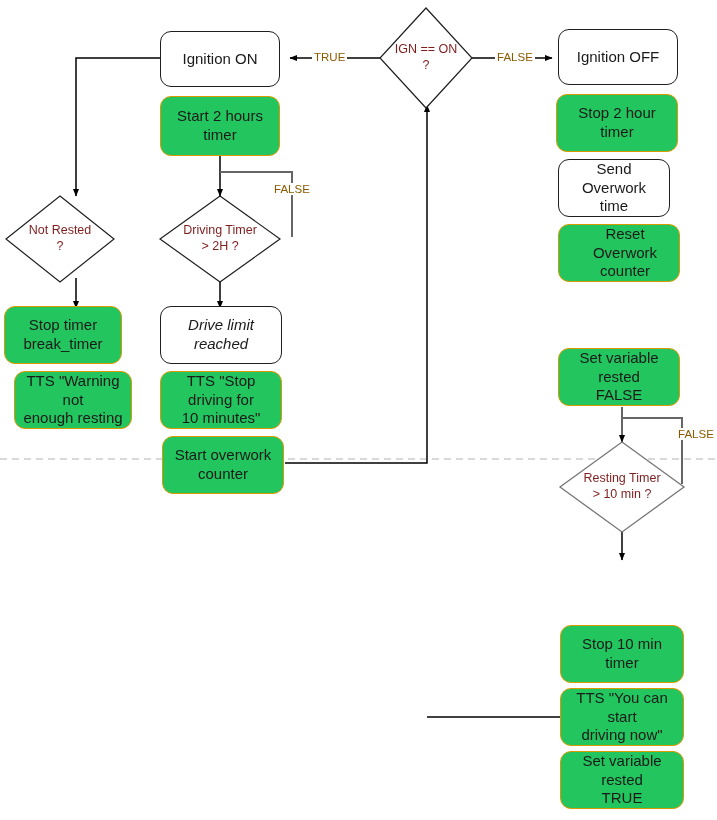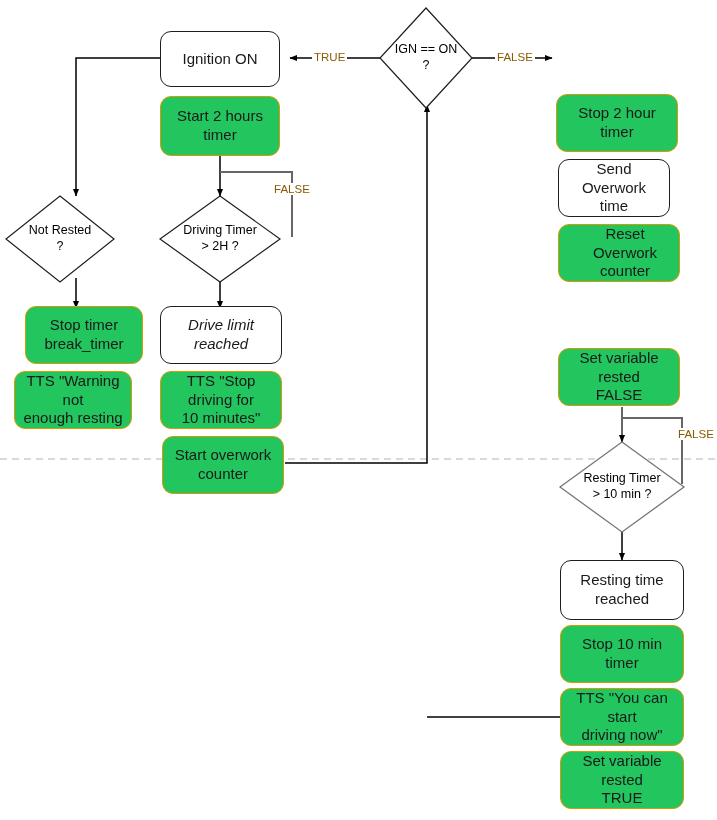--- a/index.html
+++ b/index.html
@@ -12,21 +12,21 @@
         justify-content:center;text-align:center;line-height:1.25;
         font-size:15px;color:#1a1a1a;}
   .proc{border-radius:11px;}
   .proc.white{background:#ffffff;border:1.4px solid #1f1f1f;}
   .proc.orange{background:#22c55e;border:1.4px solid #d79b00;}
   .node span{display:block;padding:0 7px;white-space:pre-line;}
 
   .decision{position:absolute;}
   .decision .dlabel{position:absolute;left:0;top:0;width:100%;height:100%;
       display:flex;align-items:center;justify-content:center;text-align:center;
-      font-size:12.5px;color:#000000;line-height:1.25;white-space:pre-line;}
+      font-size:12.5px;color:#7f1d1d;line-height:1.25;white-space:pre-line;}
 
   .edgelabel{position:absolute;font-size:11.5px;color:#8a5a00;background:#ffffff;
       padding:0 2px;white-space:nowrap;}
 </style>
 </head>
 <body>
 
 <div id="canvas">
 
   <svg class="edges" viewBox="0 0 717 820" xmlns="http://www.w3.org/2000/svg">
@@ -88,21 +88,21 @@
   </div>
 
   <div class="decision" style="left:558px;top:440px;width:128px;height:94px;">
     <svg width="128" height="94" viewBox="0 0 128 94">
       <polygon points="64,2 126,47 64,92 2,47" fill="#ffffff" stroke="#777777" stroke-width="1.3"></polygon>
     </svg>
     <div class="dlabel">Resting Timer
 &gt; 10 min ?</div>
   </div>
 
-  <div class="node proc orange" style="left:25px;top:306px;width:118px;height:58px;">
+  <div class="node proc orange" style="left:4px;top:306px;width:118px;height:58px;">
     <span>Stop timer
 break_timer</span>
   </div>
   <div class="node proc orange" style="left:14px;top:371px;width:118px;height:58px;">
     <span>TTS "Warning not
 enough resting</span>
   </div>
 
   <div class="node proc white" style="left:160px;top:31px;width:120px;height:56px;">
     <span>Ignition ON</span>
@@ -115,36 +115,36 @@
   </div>
   <div class="node proc orange" style="left:160px;top:371px;width:122px;height:58px;">
     <span>TTS "Stop driving for
 10 minutes"</span>
   </div>
   <div class="node proc orange" style="left:162px;top:436px;width:122px;height:58px;">
     <span>Start overwork
 counter</span>
   </div>
 
+  <div class="node proc white" style="left:558px;top:29px;width:120px;height:56px;">
+    <span>Ignition OFF</span>
+  </div>
   <div class="node proc orange" style="left:556px;top:94px;width:122px;height:58px;">
     <span>Stop 2 hour timer</span>
   </div>
   <div class="node proc white" style="left:558px;top:159px;width:112px;height:58px;">
     <span>Send Overwork time</span>
   </div>
   <div class="node proc orange" style="left:558px;top:224px;width:122px;height:58px;padding-left:12px;">
     <span>Reset Overwork
 counter</span>
   </div>
   <div class="node proc orange" style="left:558px;top:348px;width:122px;height:58px;">
     <span>Set variable rested
 FALSE</span>
-  </div>
-  <div class="node proc white" style="left:560px;top:560px;width:124px;height:60px;">
-    <span>Resting time reached</span>
   </div>
   <div class="node proc orange" style="left:560px;top:625px;width:124px;height:58px;">
     <span>Stop 10 min timer</span>
   </div>
   <div class="node proc orange" style="left:560px;top:688px;width:124px;height:58px;">
     <span>TTS "You can start
 driving now"</span>
   </div>
   <div class="node proc orange" style="left:560px;top:751px;width:124px;height:58px;">
     <span>Set variable rested

